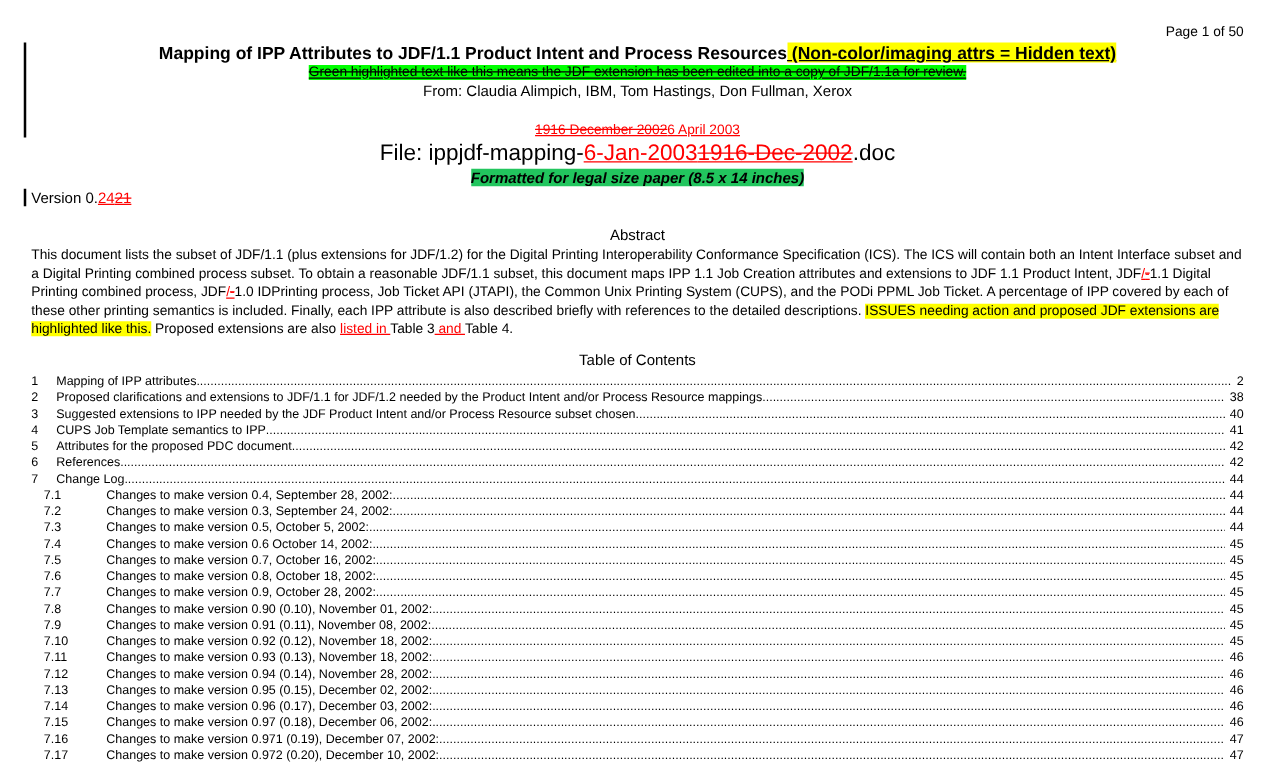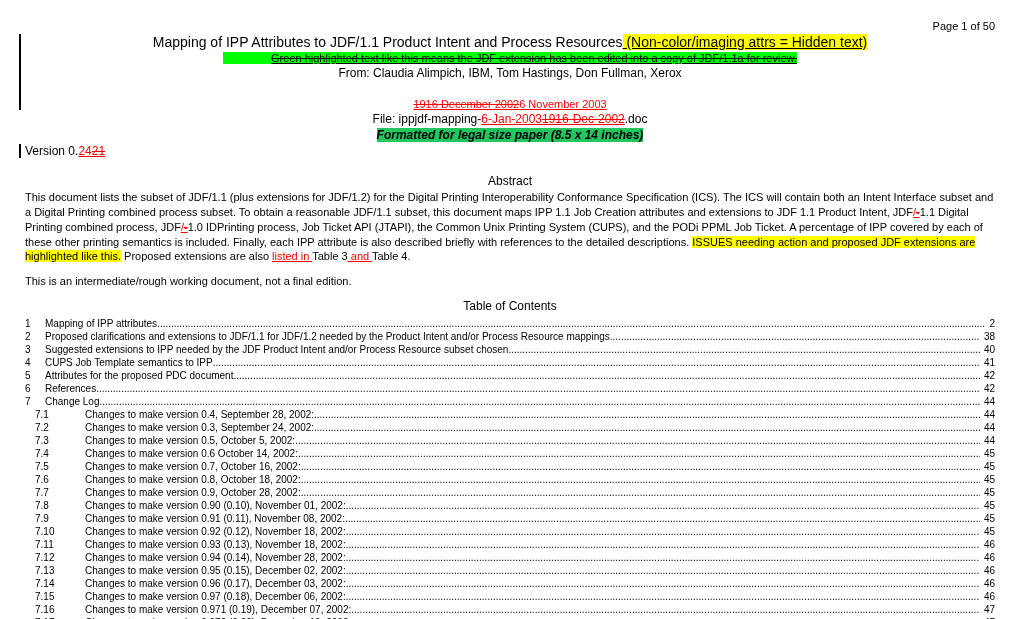--- a/index.html
+++ b/index.html
@@ -10,38 +10,37 @@
       background: white;
       width: 970px;
     }
     .page-num {
       text-align: right;
       font-size: 11px;
       margin-bottom: 2px;
     }
     .title-line {
       text-align: center;
-      font-weight: normal;
+      font-weight: bold;
       font-size: 14px;
       margin-bottom: 2px;
     }
     .title-subtitle {
       text-decoration: underline;
       background-color: yellow;
       color: black;
     }
     .green-line {
       text-align: center;
       background-color: #00ff00;
       text-decoration: underline line-through;
       color: black;
       font-size: 11px;
       display: inline-block;
       margin: 0 auto;
-      padding-left: 48px;
     }
     .green-wrapper {
       text-align: center;
       margin-bottom: 2px;
     }
     .from-line {
       text-align: center;
       font-size: 12px;
       margin-bottom: 18px;
     }
@@ -53,21 +52,21 @@
     .red-strike {
       color: red;
       text-decoration: line-through underline;
     }
     .red-underline {
       color: red;
       text-decoration: underline;
     }
     .file-line {
       text-align: center;
-      font-size: 12px;
+      font-size: 18px;
       margin-bottom: 2px;
     }
     .format-line {
       text-align: center;
       margin-bottom: 2px;
     }
     .format-highlight {
       background-color: #22c55e;
       font-style: italic;
       font-weight: bold;
@@ -146,42 +145,41 @@
 
 <div class="left-bar">
 <div class="title-line">
   <span>Mapping of IPP Attributes to JDF/1.1 Product Intent and Process Resources</span><span class="title-subtitle"> (Non-color/imaging attrs = Hidden text)</span>
 </div>
 <div class="green-wrapper">
   <span class="green-line">Green highlighted text like this means the JDF extension has been edited into a copy of JDF/1.1a for review.</span>
 </div>
 <div class="from-line">From: Claudia Alimpich, IBM, Tom Hastings, Don Fullman, Xerox</div>
 <div class="date-line">
-  <span class="red-strike">1916 December 2002</span><span class="red-underline">6 November 2003</span>
+  <span class="red-strike">1916 December 2002</span><span class="red-underline">6 April 2003</span>
 </div>
 </div>
 <div class="file-line">
   <span>File: ippjdf-mapping-</span><span class="red-underline">6-Jan-2003</span><span class="red-strike">1916-Dec-2002</span><span>.doc</span>
 </div>
 <div class="format-line">
   <span class="format-highlight">Formatted for legal size paper (8.5 x 14 inches)</span>
 </div>
 <div class="left-bar">
 <div class="version-line">
   <span>Version  0.</span><span class="red-underline">24</span><span class="red-strike">21</span>
 </div>
 </div>
 
 <div class="abstract-title">Abstract</div>
 <div class="abstract-text">
   <span>This document lists the subset of JDF/1.1 (plus extensions for JDF/1.2) for the Digital Printing Interoperability Conformance Specification (ICS).  The ICS will contain both an Intent Interface subset and a Digital Printing combined process subset.  To obtain a reasonable JDF/1.1 subset, this document maps IPP 1.1 Job Creation attributes and extensions to JDF 1.1 Product Intent, JDF</span><span class="red-underline">/</span><span class="red-strike">-</span><span>1.1 Digital Printing combined process, JDF</span><span class="red-underline">/</span><span class="red-strike">-</span><span>1.0 IDPrinting process, Job Ticket API (JTAPI),  the Common Unix Printing System (CUPS), and the PODi PPML Job Ticket.  A percentage of IPP covered by each of these other printing semantics is included.  Finally, each IPP attribute is also described briefly with references to the detailed descriptions.  </span><span class="yellow-highlight">ISSUES needing action and proposed JDF extensions are highlighted like this.</span><span>  Proposed extensions are also </span><span class="red-underline">listed in </span><span>Table 3</span><span class="red-underline"> and </span><span>Table 4.</span>
 </div>
 
 <div class="status-text">
-  <div>This is an intermediate/rough working document, not a final edition.</div>
 </div>
 
 <div class="toc-title">Table of Contents</div>
 
 <div id="toc-main">
     <div class="toc-entry">
       <span class="toc-num">1</span>
       <span class="toc-text">Mapping of IPP attributes</span>
       <span class="toc-dots"></span>
       <span class="toc-page"> 2</span>

